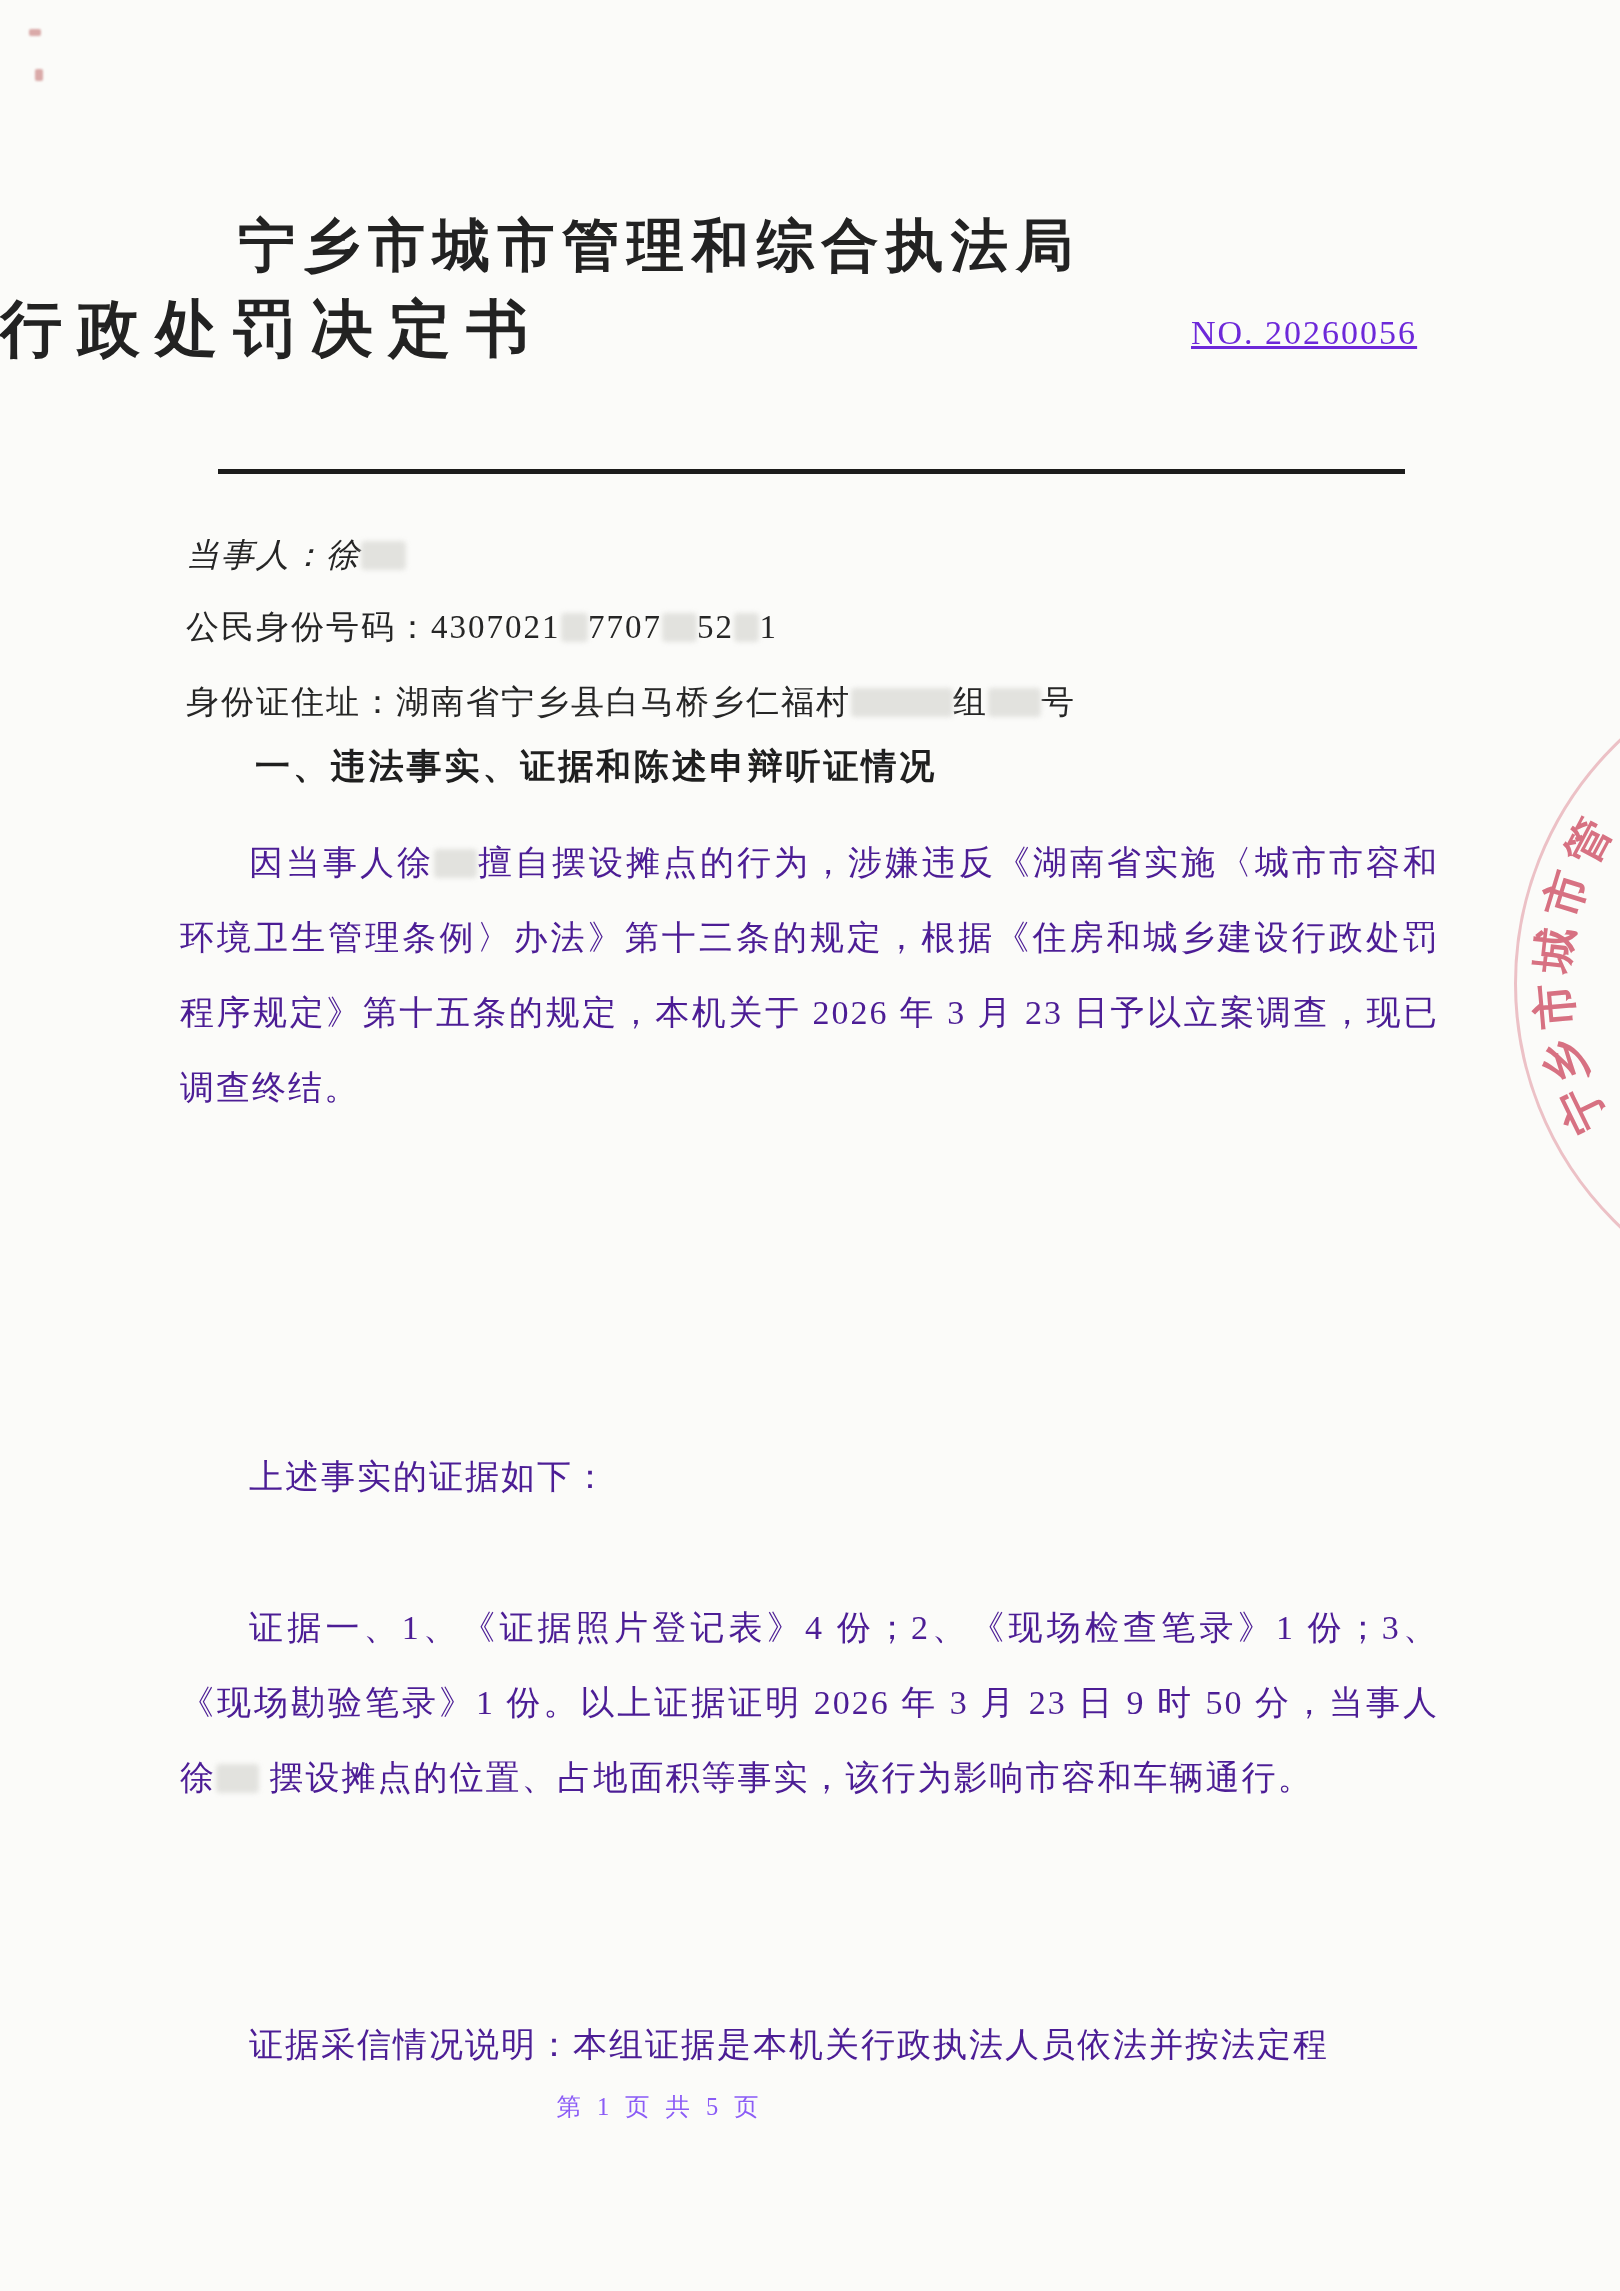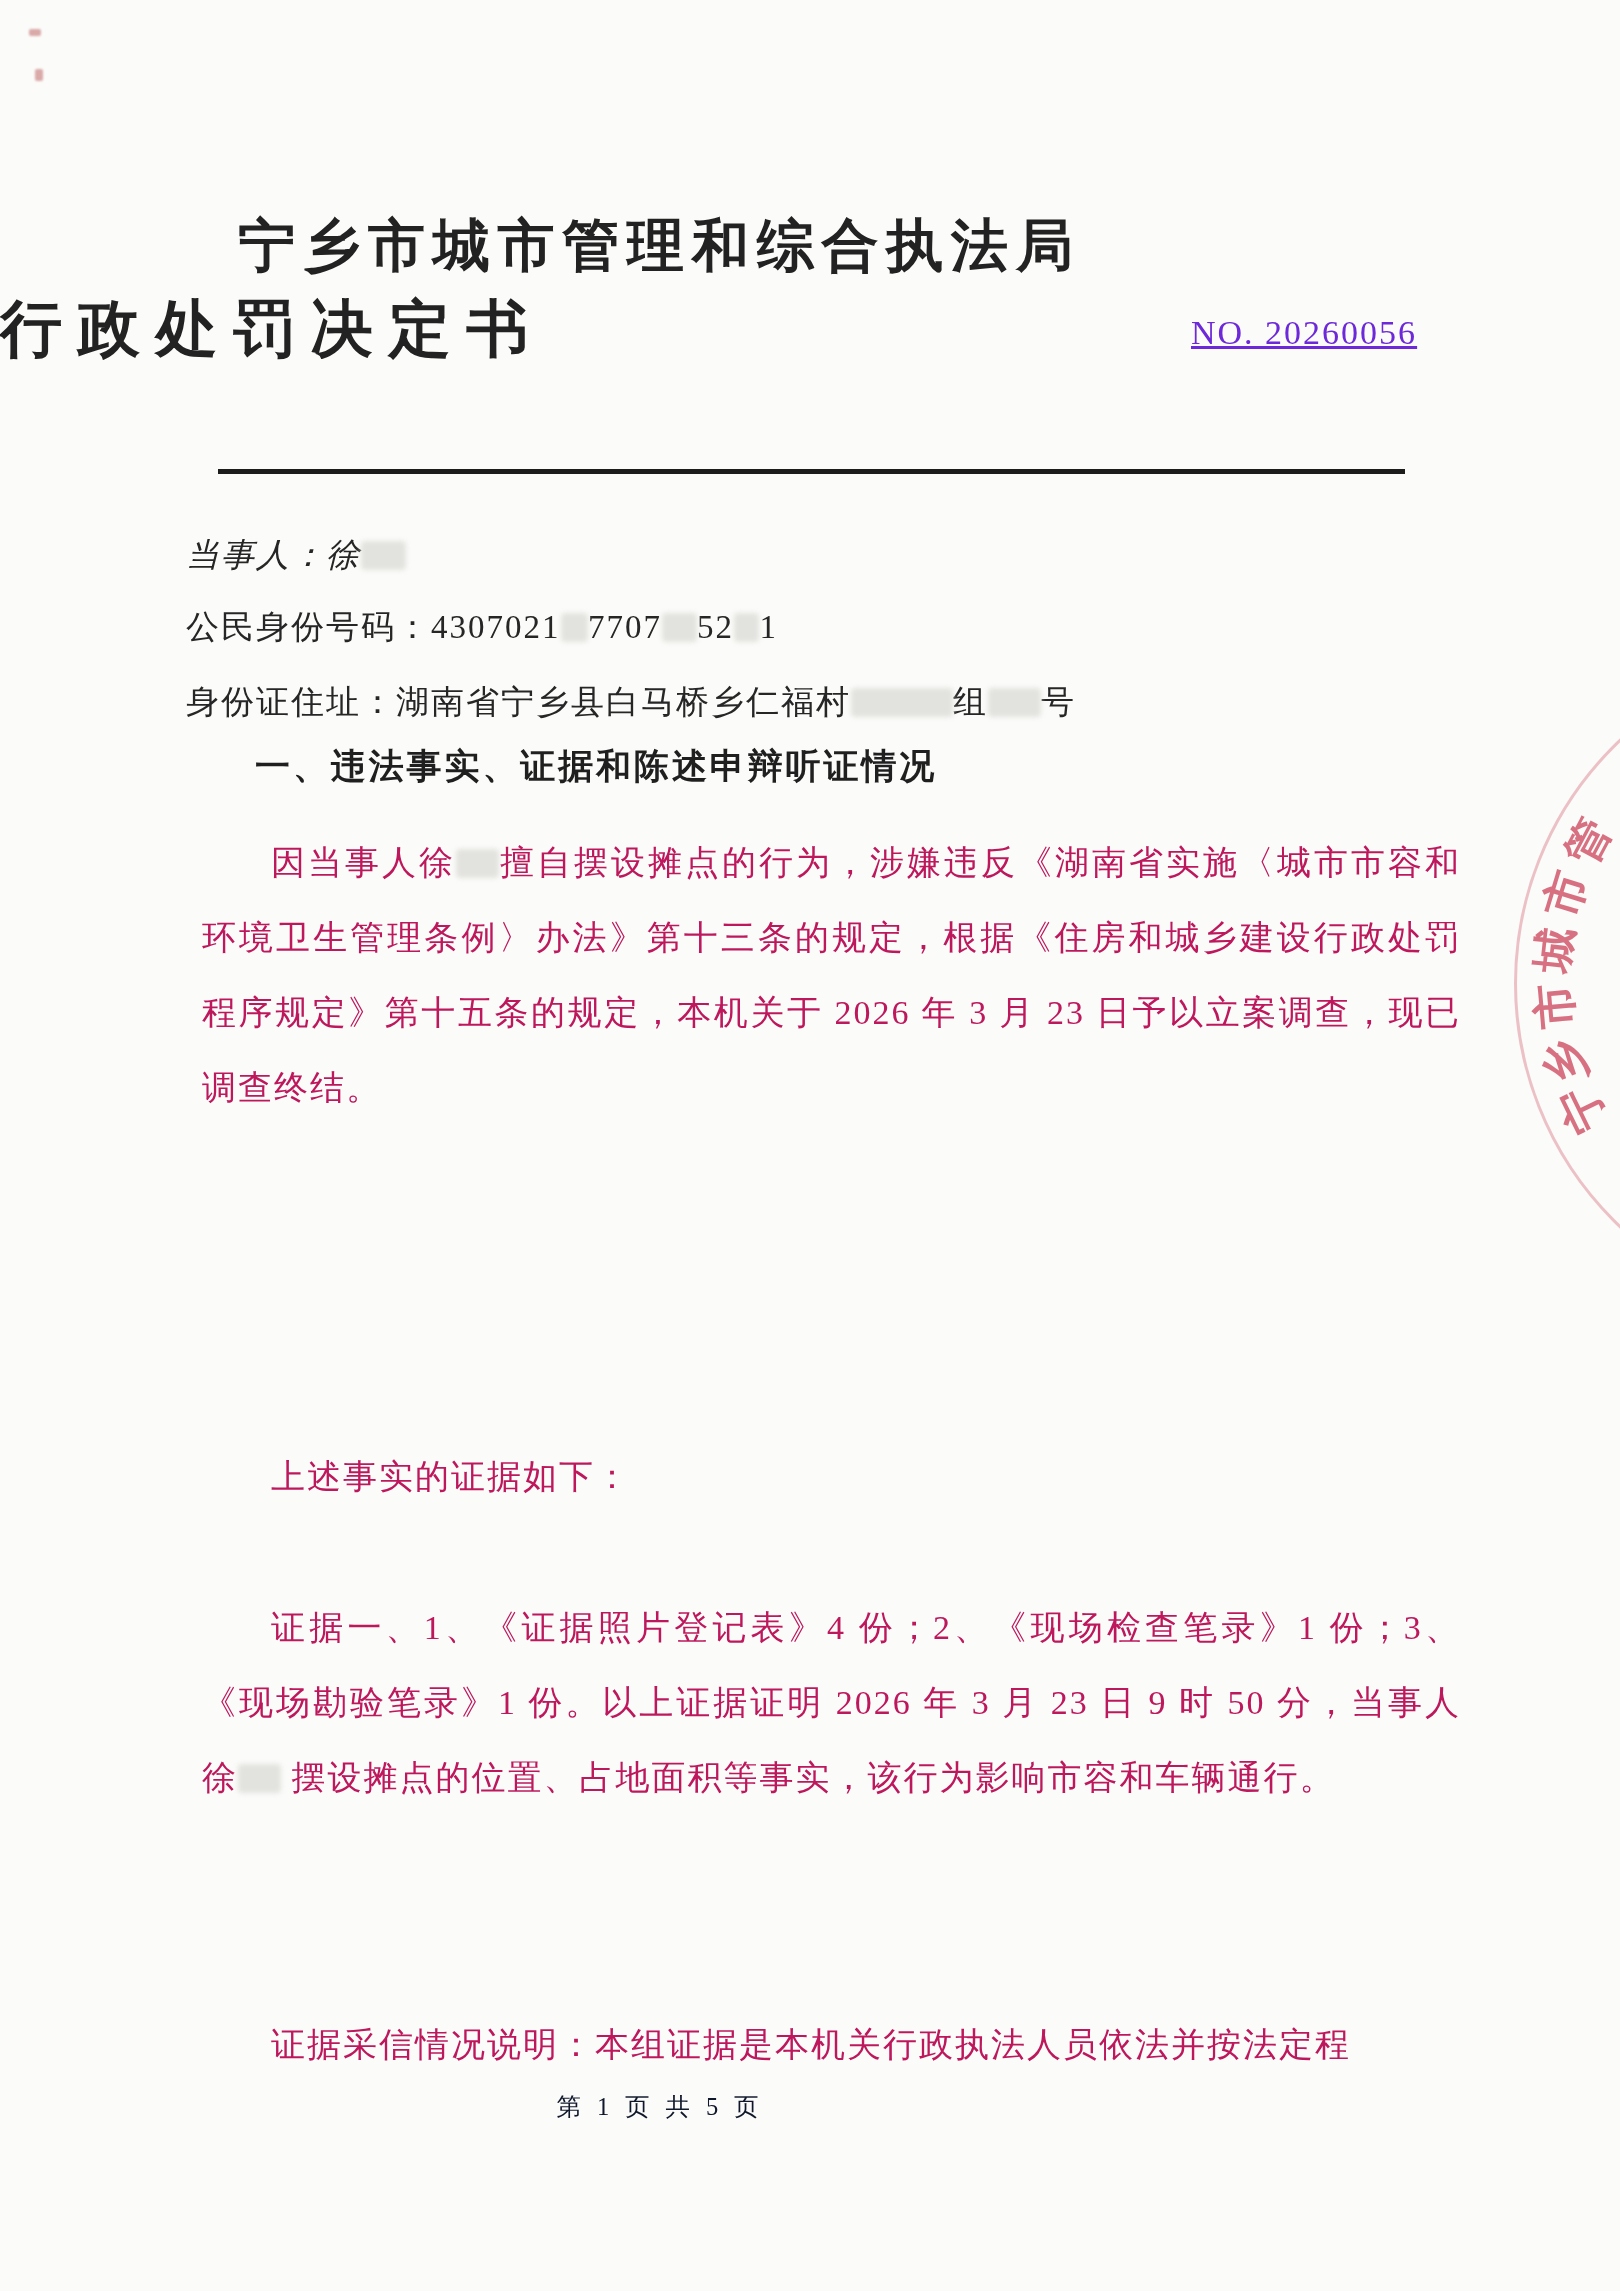--- a/index.html
+++ b/index.html
@@ -40,24 +40,24 @@
     position:absolute;top:469px;left:218px;width:1187px;height:4.9px;
     background:#1c1c1c;
   }
   
   .bodyline{
     position:absolute;left:186px;width:1264px;
     font-size:33px;letter-spacing:2px;line-height:74px;
     white-space:nowrap;
   }
   .para{
-    position:absolute;left:202px;width:1259px;
+    position:absolute;left:180px;width:1259px;
     font-size:34px;letter-spacing:2px;line-height:75px;
     text-align:justify;text-indent:69px;
-    color:#be185d;
+    color:#4c1d95;
   }
   .single{text-align:left;}
   .heading{
     position:absolute;left:186px;width:1259px;
     font-size:35px;font-weight:bold;letter-spacing:2.9px;
     padding-left:69px;color:#1f1f1f;
     font-family:"Liberation Sans","DejaVu Sans",sans-serif;
   }
   
   .redact{
@@ -68,21 +68,21 @@
   .r-name{width:45px;}
   .r-id-a{width:27.4px;}
   .r-id-b{width:35px;}
   .r-id-c{width:25.5px;}
   .r-addr-a{width:102px;}
   .r-addr-b{width:53px;}
   .r-inline{width:43px;}
   
   .footer{
     position:absolute;top:2090px;left:0;width:1320px;
-    text-align:center;font-size:24.5px;letter-spacing:4.9px;color:#0f172a;
+    text-align:center;font-size:24.5px;letter-spacing:4.9px;color:#8b5cf6;
   }
   
   .seal-ring{
     position:absolute;left:1514px;top:647px;
     width:667px;height:667px;border-radius:50%;
     border:3.9px solid rgba(212,85,106,.35);
     mix-blend-mode:multiply;
   }
   .seal-char{
     position:absolute;

